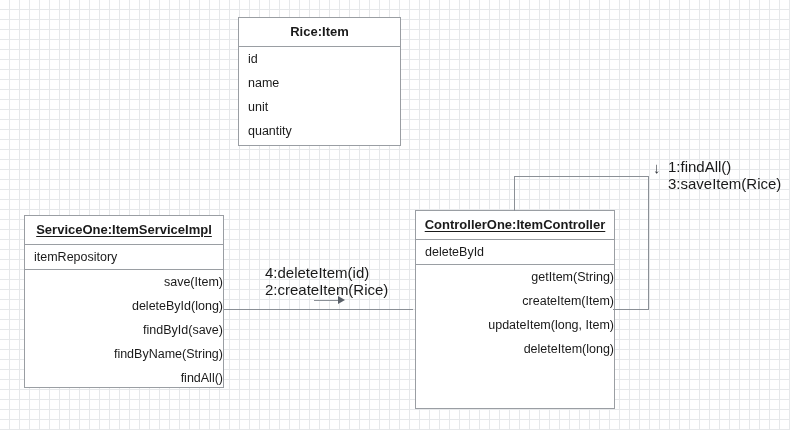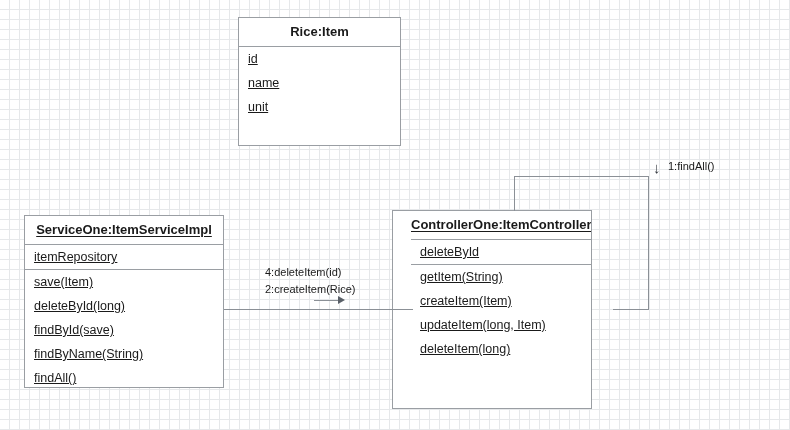--- a/index.html
+++ b/index.html
@@ -37,24 +37,24 @@
     box-sizing: border-box;
     white-space: nowrap;
     overflow: hidden;
   }
   .uml-header.underlined span {
     text-decoration: underline;
     text-underline-offset: 2px;
   }
   .uml-compartment {
     box-sizing: border-box;
-    text-decoration: underline;
   }
   .uml-compartment + .uml-compartment {
     border-top: 1px solid #9a9ea3;
+    text-align: right;
   }
   .uml-row {
     font-size: 12.5px;
     line-height: 24px;
     height: 24px;
     padding-left: 9px;
     white-space: nowrap;
     overflow: hidden;
   }
 
@@ -72,21 +72,21 @@
   .arrow-right {
     position: absolute;
     width: 0;
     height: 0;
     border-top: 4px solid transparent;
     border-bottom: 4px solid transparent;
     border-left: 7px solid #5a6068;
   }
   .msg-label {
     position: absolute;
-    font-size: 11px;
+    font-size: 15px;
     line-height: 17px;
     white-space: nowrap;
     color: #1a1a1a;
   }
   .down-arrow-glyph {
     position: absolute;
     font-size: 15px;
     line-height: 15px;
     color: #3a3f45;
   }
@@ -97,40 +97,41 @@
 <div id="canvas">
 
   <div class="uml-class" style="left:238px; top:17px; width:163px; height:129px;">
     <div class="uml-header">
       <span>Rice:Item</span>
     </div>
     <div class="uml-compartment">
       <div class="uml-row">id</div>
       <div class="uml-row">name</div>
       <div class="uml-row">unit</div>
+      <div class="uml-row">quantity</div>
     </div>
   </div>
 
   <div class="uml-class" style="left:24px; top:215px; width:200px; height:173px;">
     <div class="uml-header underlined">
       <span>ServiceOne:ItemServiceImpl</span>
     </div>
     <div class="uml-compartment">
       <div class="uml-row">itemRepository</div>
     </div>
     <div class="uml-compartment">
       <div class="uml-row">save(Item)</div>
       <div class="uml-row">deleteById(long)</div>
       <div class="uml-row">findById(save)</div>
       <div class="uml-row">findByName(String)</div>
       <div class="uml-row">findAll()</div>
     </div>
   </div>
 
-  <div class="uml-class" style="left:392px; top:210px; width:200px; height:199px;padding-left:18px;">
+  <div class="uml-class" style="left:415px; top:210px; width:200px; height:199px;">
     <div class="uml-header underlined">
       <span>ControllerOne:ItemController</span>
     </div>
     <div class="uml-compartment">
       <div class="uml-row">deleteById</div>
     </div>
     <div class="uml-compartment">
       <div class="uml-row">getItem(String)</div>
       <div class="uml-row">createItem(Item)</div>
       <div class="uml-row">updateItem(long, Item)</div>
@@ -152,15 +153,16 @@
 
   <div class="seg-h" style="left:514px; top:176px; width:135px;"></div>
 
   <div class="seg-v" style="left:648px; top:176px; height:134px;"></div>
 
   <div class="seg-h" style="left:613px; top:309px; width:36px;"></div>
 
   <div class="down-arrow-glyph" style="left:653px; top:160px;">↓</div>
   <div class="msg-label" style="left:668px; top:158px;">
     <div>1:findAll()</div>
+    <div>3:saveItem(Rice)</div>
   </div>
 
 </div>
 
 </body></html>

